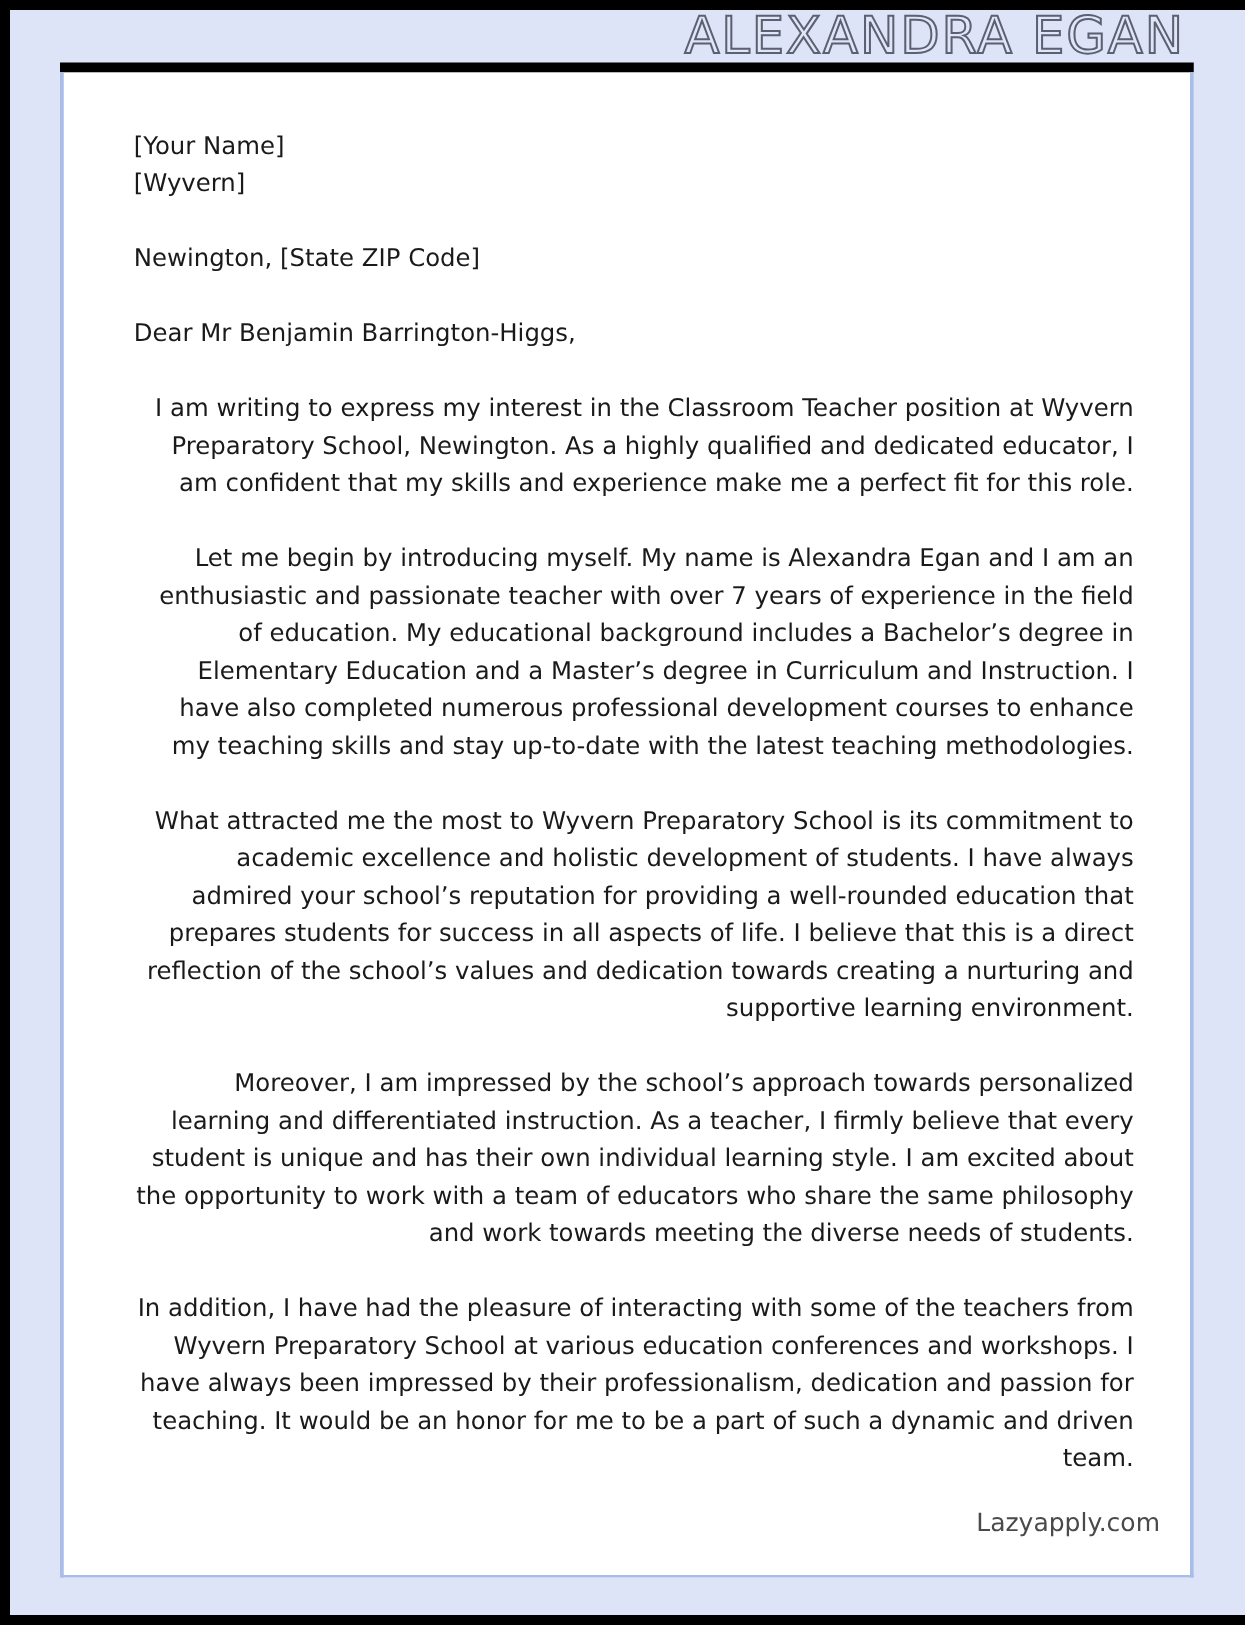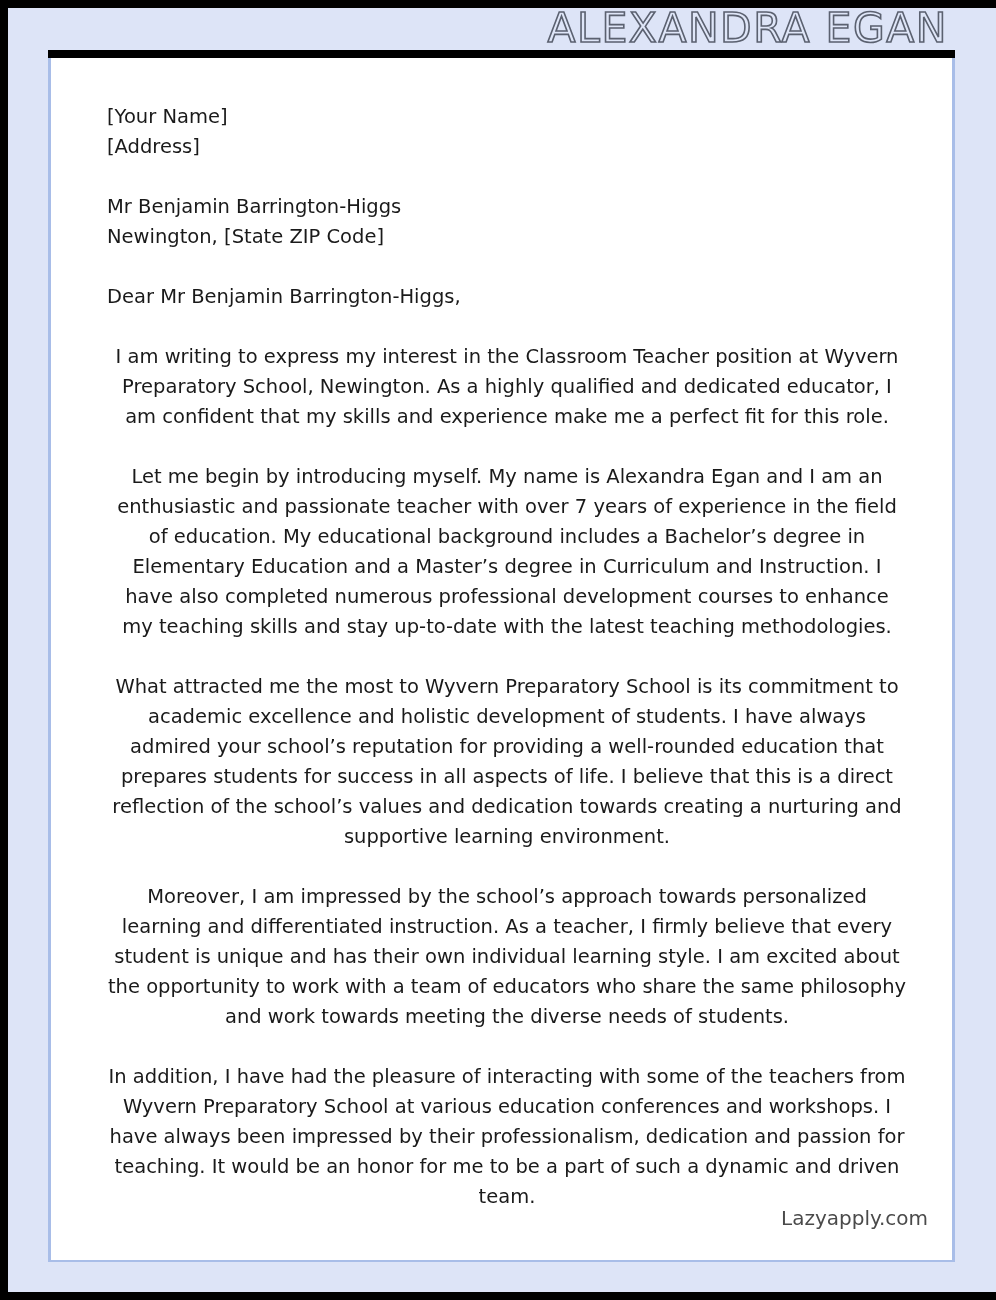--- a/index.html
+++ b/index.html
@@ -100,21 +100,21 @@
   .addr-line {
     white-space: nowrap;
   }
 
   .block-gap {
     height: 30px;
   }
 
   .para {
     margin: 0;
-    text-align: center;
+    text-align: right;
   }
 
   .para + .para {
     margin-top: 30px;
   }
 
   #salutation {
     white-space: nowrap;
   }
 
@@ -139,27 +139,26 @@
       <div id="header-name">ALEXANDRA EGAN</div>
     </div>
 
     <div id="header-rule"></div>
 
     <div id="letter-page">
       <div id="letter-body">
 
         <div>
           <div class="addr-line">[Your Name]</div>
-          <div class="addr-line">[Address]</div>
+          <div class="addr-line">[Wyvern]</div>
         </div>
 
         <div class="block-gap"></div>
 
         <div>
-          <div class="addr-line">Mr Benjamin Barrington-Higgs</div>
           <div class="addr-line">Newington, [State ZIP Code]</div>
         </div>
 
         <div class="block-gap"></div>
 
         <div id="salutation">Dear Mr Benjamin Barrington-Higgs,</div>
 
         <div class="block-gap"></div>
 
         <p class="para">I am writing to express my interest in the Classroom Teacher position at Wyvern Preparatory School, Newington. As a highly qualified and dedicated educator, I am confident that my skills and experience make me a perfect fit for this role.</p>

